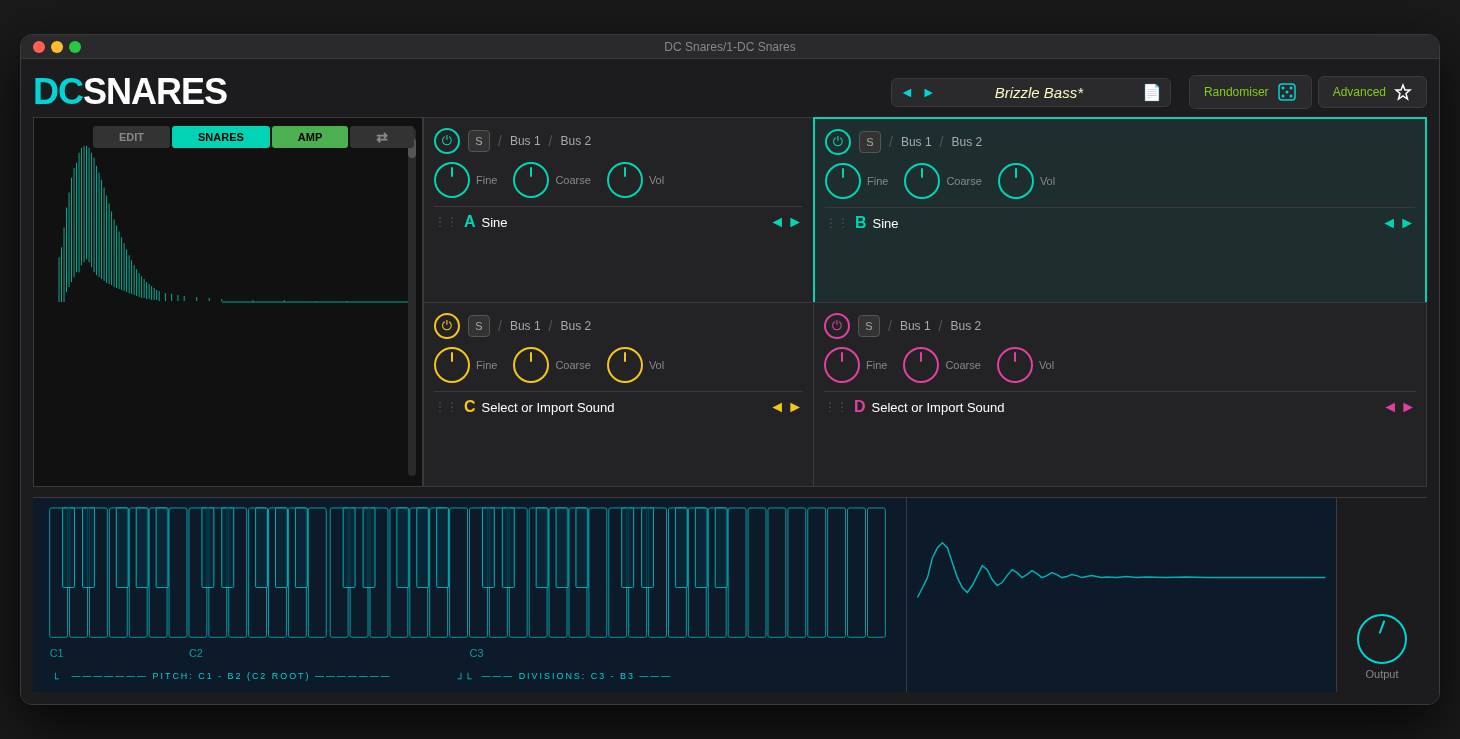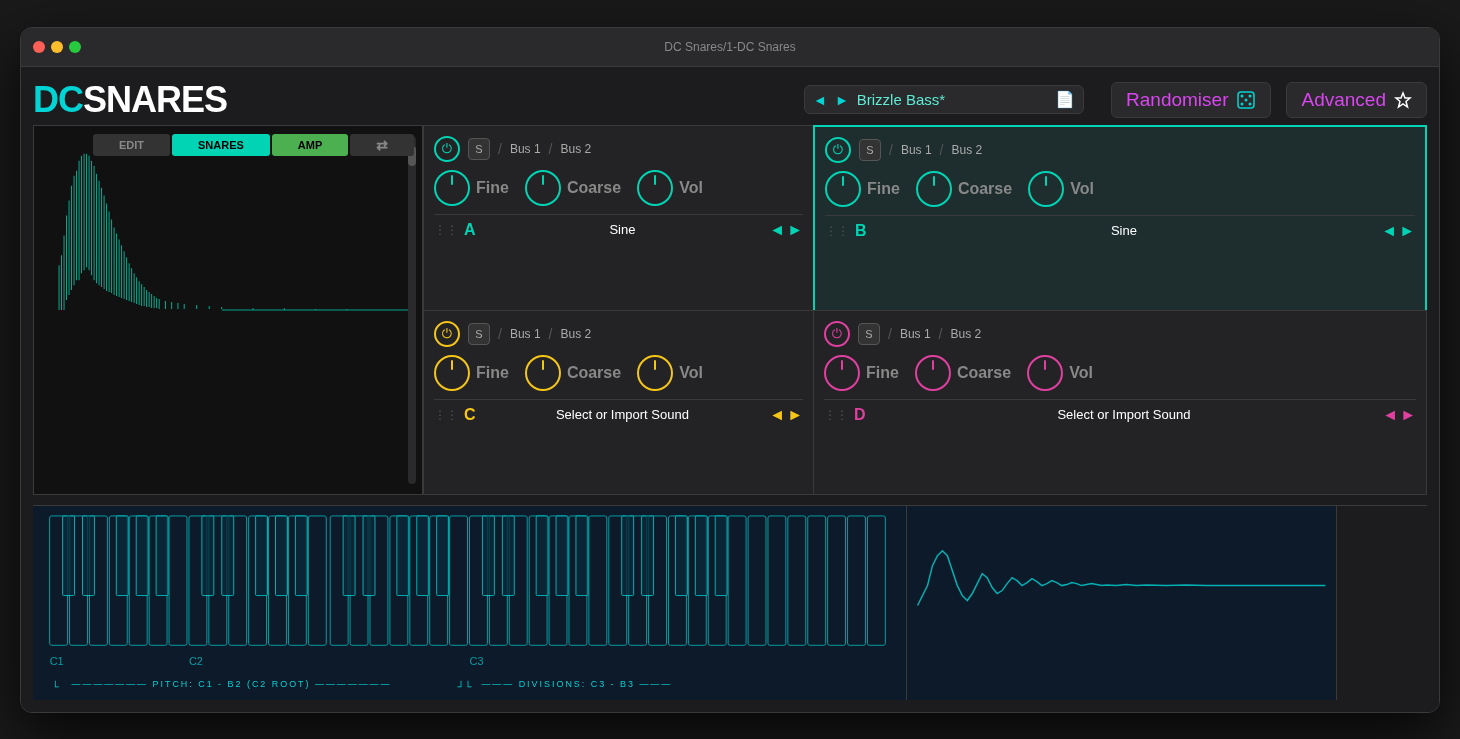--- a/index.html
+++ b/index.html
@@ -15,21 +15,21 @@
     .window {
       width: 1420px;
       background: #1c1c1e;
       border-radius: 12px;
       box-shadow: 0 20px 60px rgba(0,0,0,0.8);
       overflow: hidden;
       border: 1px solid #3a3a3a;
     }
     .title-bar {
       background: #2a2a2c;
-      height: 39px;
+      height: 24px;
       display: flex;
       align-items: center;
       justify-content: center;
       position: relative;
       border-bottom: 1px solid #3a3a3a;
     }
     .window-controls {
       position: absolute;
       left: 12px;
       display: flex;
@@ -48,21 +48,20 @@
       font-size: 12px;
     }
     .main-content {
       padding: 12px;
       background: #1c1c1e;
     }
     .top-bar {
       display: flex;
       align-items: center;
       margin-bottom: 4px;
-      gap: 9px;
     }
     .logo {
       font-size: 36px;
       font-weight: 900;
       color: #00d4d4;
       letter-spacing: -1px;
       margin-right: auto;
     }
     .logo span { color: white; }
     .preset-nav {
@@ -76,36 +75,37 @@
       min-width: 280px;
       margin-right: 12px;
     }
     .nav-arrow {
       font-size: 14px;
       cursor: pointer;
       color: #00d4d4;
     }
     .preset-name {
       flex: 1;
-      text-align: left;
-      color: #5eead4;
+      text-align: center;
+      color: #fef9c3;
       font-size: 15px;
+      font-style: italic;
     }
     .preset-icon {
       color: #00d4d4;
       font-size: 16px;
       cursor: pointer;
     }
     .top-btn {
       background: #2a2a2c;
       border: 1px solid #3a3a3a;
       border-radius: 6px;
-      color: #d946ef;
+      color: #84cc16;
       padding: 6px 14px;
-      font-size: 19px;
+      font-size: 12px;
       cursor: pointer;
       display: flex;
       align-items: center;
       gap: 8px;
       margin-left: 6px;
     }
     .module {
       background: #232325;
       border: 1px solid #3a3a3a;
       padding: 10px;
@@ -181,22 +181,21 @@
       height: 10px;
       background: currentColor;
       top: 3px;
       left: 50%;
       transform: translateX(-50%) rotate(0deg);
       border-radius: 1px;
     }
     .knob-teal::after { color: #00d4b4; }
     .knob-label {
       color: #888;
-      font-size: 16px;
-      font-weight: bold;
+      font-size: 11px;
     }
     .module-footer {
       display: flex;
       align-items: center;
       gap: 6px;
       border-top: 1px solid #3a3a3a;
       padding-top: 6px;
     }
     .drag-handle {
       color: #555;
@@ -205,21 +204,21 @@
     }
     .module-letter {
       font-weight: 700;
       font-size: 16px;
     }
     .letter-teal { color: #00d4b4; }
     .module-name {
       color: white;
       font-size: 13px;
       flex: 1;
-      text-align: center;
+      text-align: left;
     }
     .footer-arrows {
       display: flex;
       gap: 2px;
       color: #00d4b4;
     }
     .waveform-panel {
       grid-row: 1 / 3;
       background: #111;
       border: 1px solid #3a3a3a;
@@ -634,16 +633,20 @@
 
       <div class="mini-wave-section">
         <svg width="100%" height="100%" viewBox="0 0 430 195">
 
           <polyline points="
             10,100 20,80 25,60 30,50 35,45 40,50 45,65 50,80 55,90 60,95 65,88 70,78 75,68 80,72 85,82 90,88 95,85 100,78 105,72 110,75 115,80 120,77 125,73 130,76 135,80 140,78 145,75 150,77 155,80 160,79 165,77 170,78 175,80 180,79 185,78 190,79 195,80 200,79.5 210,80 220,79 230,80 240,79.5 260,80 280,79.5 300,80 350,80 400,80 420,80
           " fill="none" stroke="#00d4d4" stroke-width="1.5" opacity="0.8"></polyline>
         </svg>
       </div>
 
+      <div class="output-section">
+        <div class="output-knob"></div>
+        <span class="output-label">Output</span>
+      </div>
 
     </div>
   </div>
 </div>
 
 </body></html>

